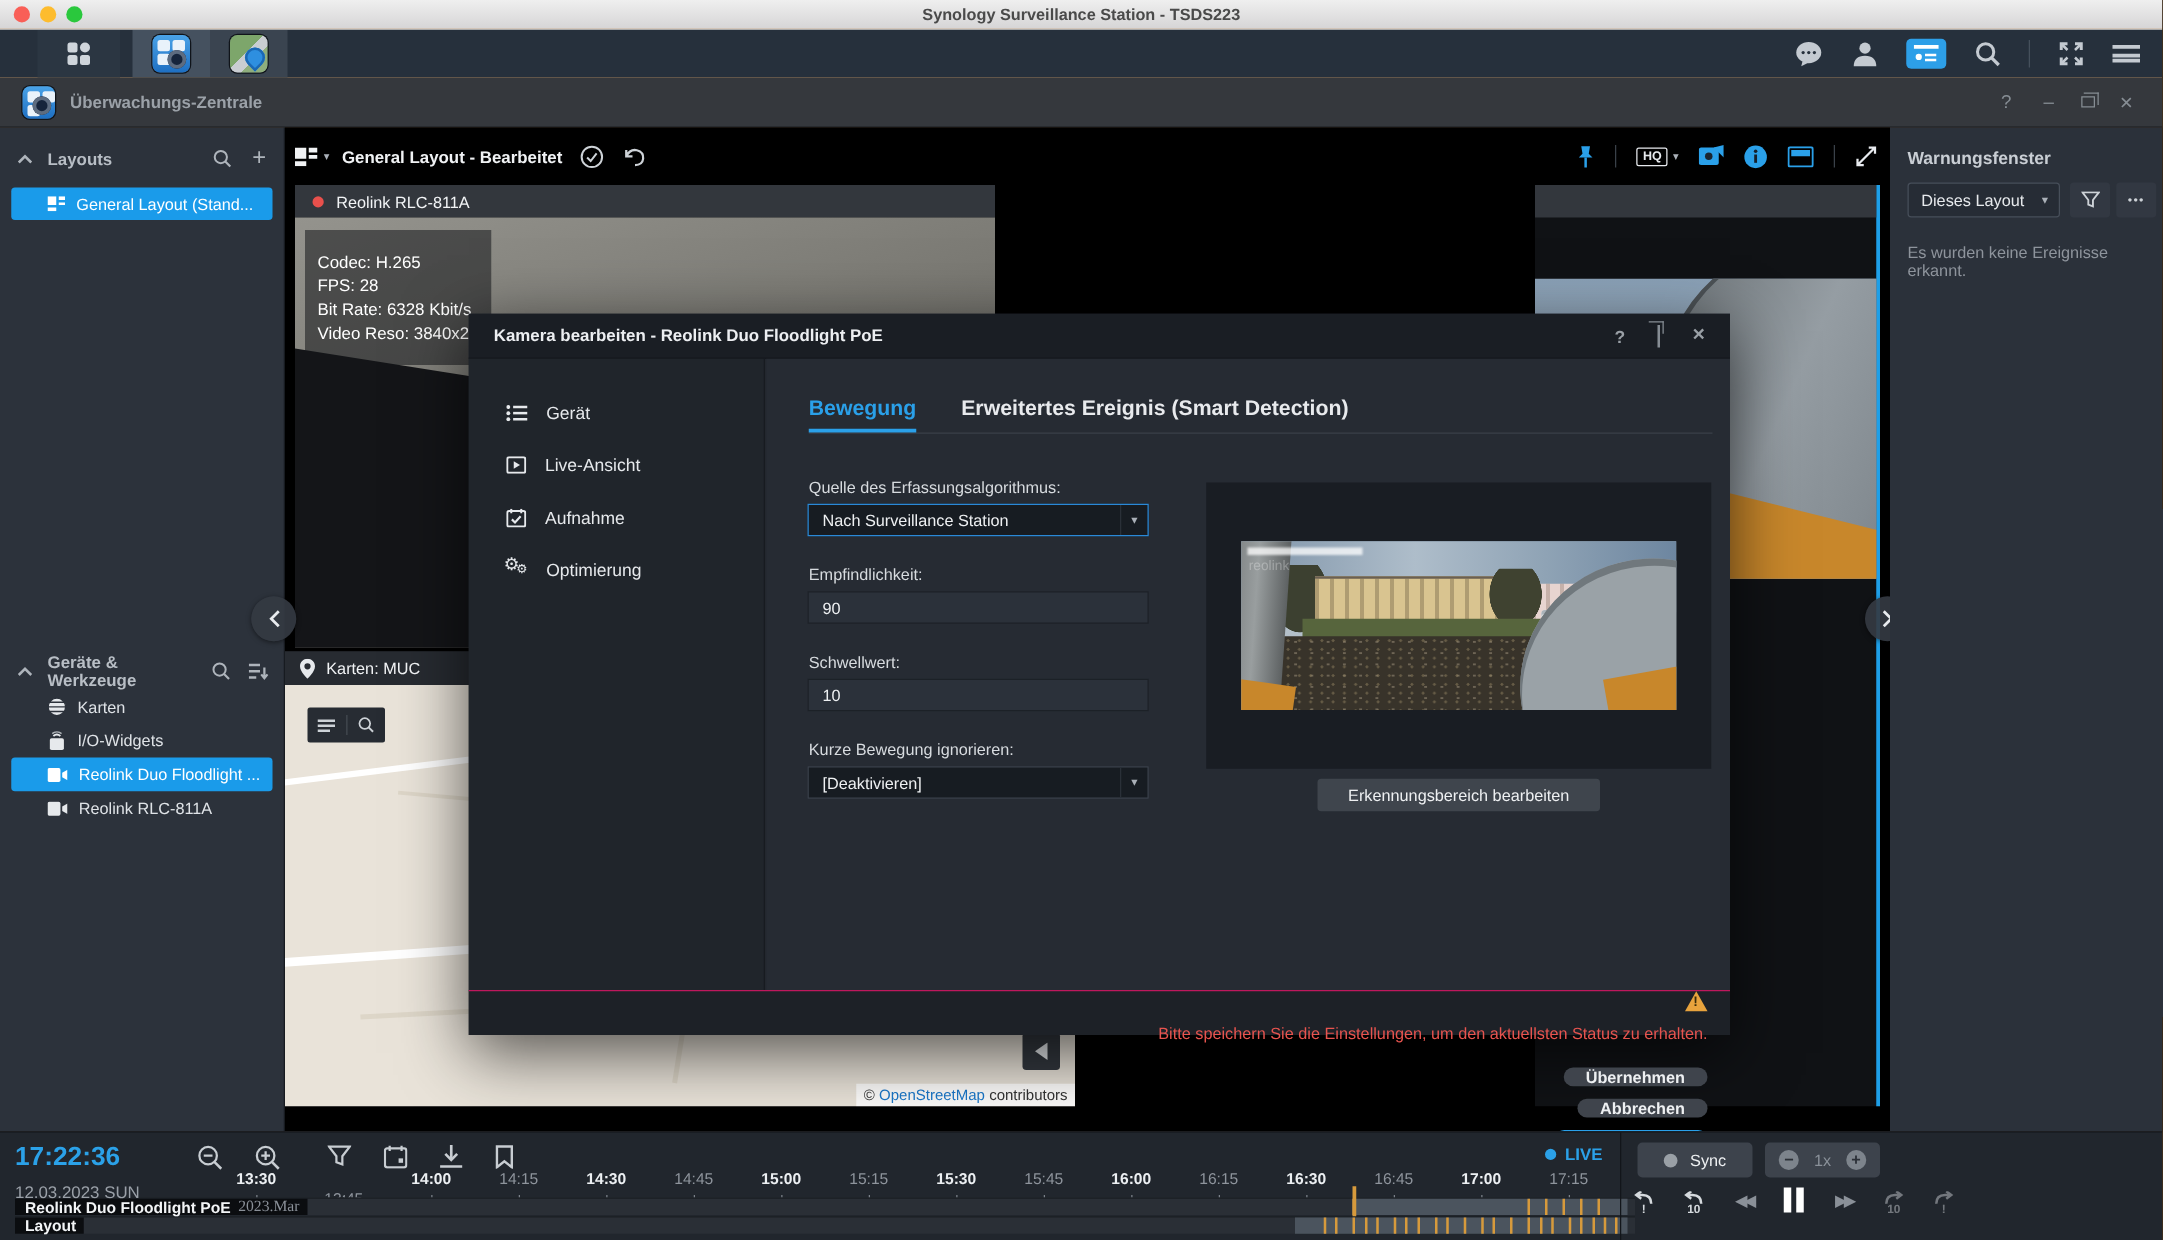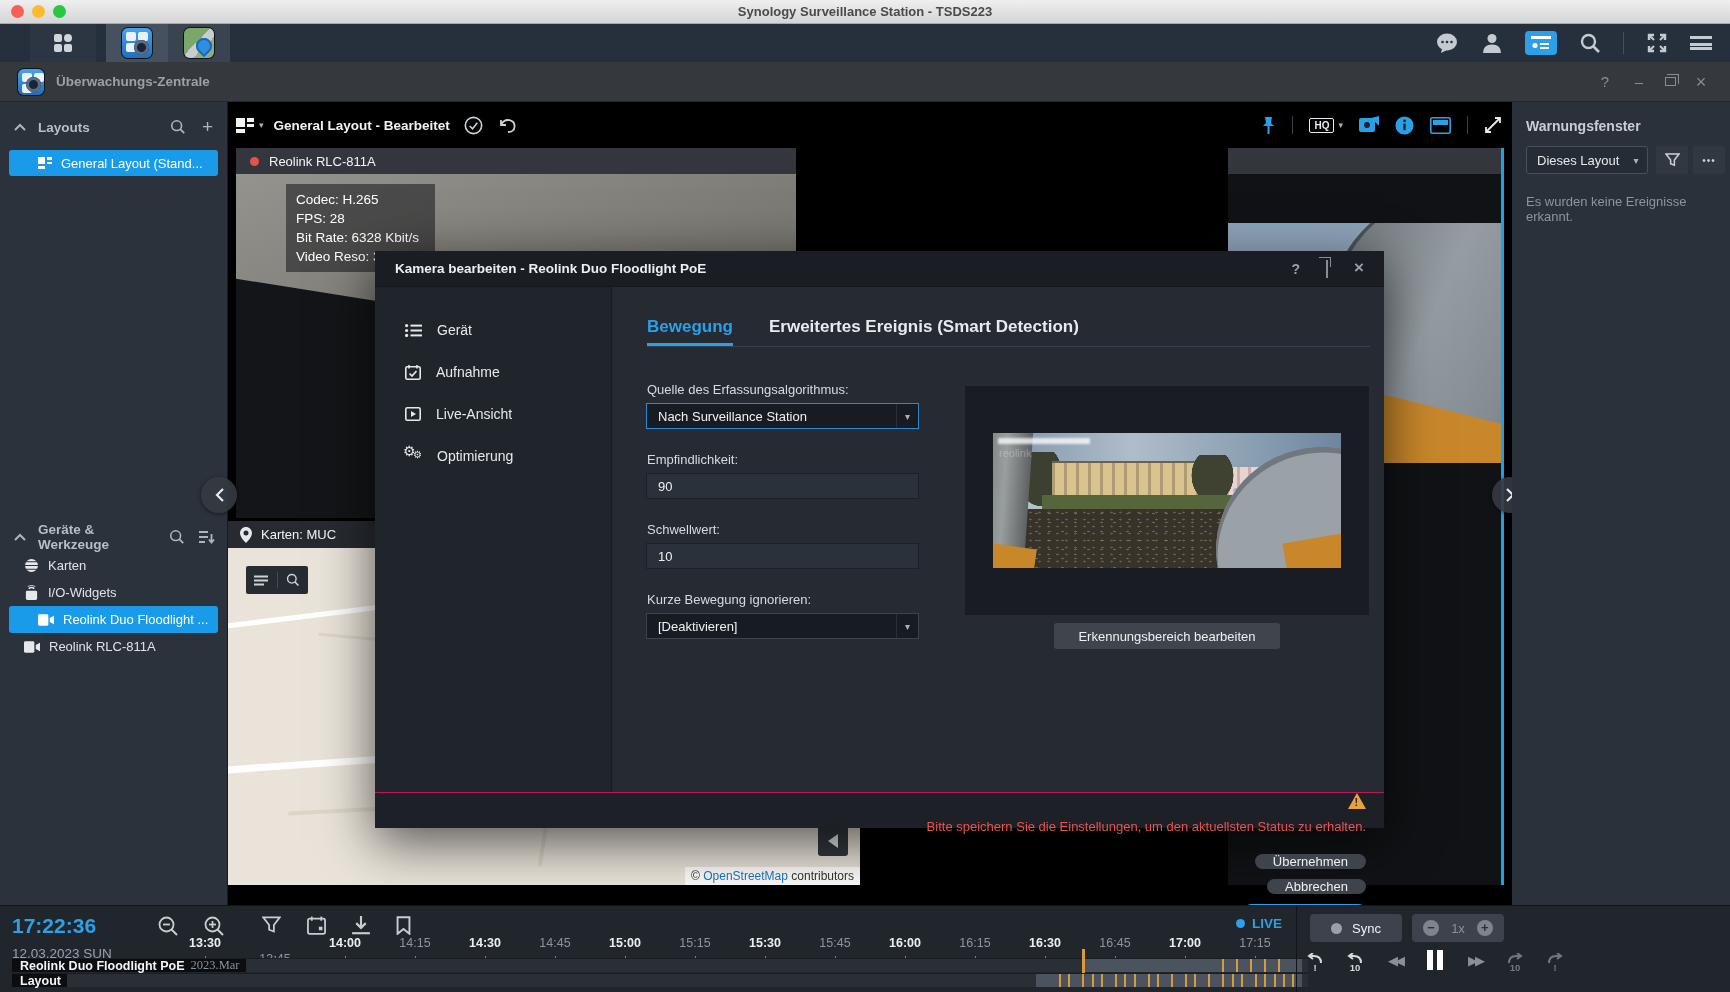--- a/index.html
+++ b/index.html
@@ -43,42 +43,42 @@
   .winctl { top:11px; width:18px; height:18px; color:#868d94; font-size:15px; text-align:center; line-height:18px; }
   .box-restore { width:11px; height:9px; border:1.5px solid #868d94; position:relative; margin:4px auto; }
   .box-restore:before { content:""; position:absolute; right:-4px; top:-4px; width:11px; height:9px; border:1.5px solid #868d94; border-left:none; border-bottom:none; }
 
   
   #appbody { left:0; top:102px; width:1730px; height:803px; background:#000; }
 
   
   #sidebar { left:0; top:0; width:228px; height:803px; background:#2c323b; border-right:1px solid #171b20; }
   .sect-head { display:flex; align-items:center; height:30px; color:#b8bec5; font-size:13.5px; font-weight:bold; }
-  .tree-item { display:flex; align-items:center; height:27px; color:#dfe3e7; font-size:13px; gap:9px; padding-left:24px; }
+  .tree-item { display:flex; align-items:center; height:27px; color:#dfe3e7; font-size:13px; gap:9px; padding-left:38px; }
   .tree-item.sel { background:#1a9bea; border-radius:3px; margin:0 9px; padding-left:29px; color:#fff; }
   #alerts-panel { left:1512px; top:0; width:218px; height:803px; background:#2b313a; }
 
   
   #canvas { left:228px; top:0; width:1284px; height:803px; background:#000; }
   #layout-header { left:8px; top:6px; right:10px; height:34px; display:flex; align-items:center; color:#e7eaee; }
   #layout-title { font-size:13.5px; font-weight:bold; margin-left:10px; color:#f0f2f4; }
   .lh-right { margin-left:auto; display:flex; align-items:center; gap:16px; }
   .hq-chip { border:1.5px solid #e7eaee; border-radius:2px; font-size:10px; font-weight:bold; padding:1px 4px; color:#e7eaee; }
   .vsep { width:1px; height:18px; background:#3a4149; }
 
   
   #tile1 { left:8px; top:46px; width:560px; height:370px; background:#101215; }
   #tile1-head { height:26px; background:#33373d; display:flex; align-items:center; gap:10px; padding-left:14px; }
   .rec-dot { width:9px; height:9px; border-radius:50%; background:#e8504c; }
   .tile-name { color:#f2f4f6; font-size:13px; }
   #tile1-img { position:absolute; left:0; top:26px; right:0; bottom:0; overflow:hidden;
     background:linear-gradient(160deg,#94938d,#7a7973 45%,#5f5e58); }
   #tile1-img .dkband { position:absolute; left:-30px; bottom:-40px; width:55%; height:75%; background:#141518; transform:rotate(9deg); }
   #tile1-img .blob { position:absolute; left:52%; top:30%; width:50px; height:34px; background:#24262a; border-radius:40%; }
-  #tile1-info { position:absolute; left:8px; top:36px; background:rgba(20,22,26,.55); padding:6px 10px; color:#fff; font-size:13.5px; line-height:19px;margin-left:42px; }
+  #tile1-info { position:absolute; left:8px; top:36px; background:rgba(20,22,26,.55); padding:16px 10px; color:#fff; font-size:13.5px; line-height:19px; }
 
   
   #maptile { left:0px; top:419px; width:632px; height:364px; background:#0d0f12; }
   #maptile-head { height:27px; background:#272b31; display:flex; align-items:center; gap:9px; padding-left:12px; }
   #map-body { position:absolute; left:0; top:27px; right:0; bottom:0; background:#e9e3d9; overflow:hidden; }
   .road { position:absolute; background:#fff; }
   .road2 { position:absolute; background:#ddd6c8; }
   #map-toolbar { position:absolute; left:18px; top:18px; height:28px; background:#272c33; border-radius:2px; display:flex; align-items:center; padding:0 8px; gap:8px; }
   .map-tb-sep { width:1px; height:16px; background:#454b53; }
   .map-ctl { position:absolute; right:12px; width:30px; height:30px; background:#33383f; border-radius:3px; display:flex; align-items:center; justify-content:center; }
@@ -130,21 +130,21 @@
   .pv-frameR { position:absolute; right:-24%; bottom:-60%; width:60%; height:150%; background:#9aa2a7; border-radius:50% 50% 0 0; transform:rotate(-14deg); box-shadow:inset 0 6px 0 #70787d; }
   .pv-orangeR { position:absolute; right:-2%; bottom:-4%; width:18%; height:26%; background:#c8872b; transform:rotate(-10deg); }
   .pv-orangeL { position:absolute; left:-2%; bottom:-6%; width:14%; height:22%; background:#c8872b; transform:rotate(8deg); }
   .pv-ts { position:absolute; left:5px; top:5px; width:92px; height:6px; background:rgba(255,255,255,.75); filter:blur(1px); }
   .pv-wm { position:absolute; left:6px; top:14px; color:rgba(255,255,255,.28); font-size:11px; }
   #edit-area-btn { position:absolute; left:441px; top:336px; width:226px; height:26px; background:#3f454d; border-radius:3px; color:#eef0f2; font-size:13px; display:flex; align-items:center; justify-content:center; }
   #dlg-footer { position:absolute; left:0; bottom:0; width:100%; height:36px; background:#1d2127; border-top:1px solid #be185d; display:flex; align-items:flex-end; padding:0 18px; gap:10px;flex-direction:column; }
   #dlg-warning { color:#e8544f; font-size:13px; margin-left:6px; }
   .warn-tri { width:0; height:0; border-left:9px solid transparent; border-right:9px solid transparent; border-bottom:16px solid #e8a33d; position:relative; }
   .warn-tri:after { content:"!"; position:absolute; left:-2.5px; top:3px; color:#3a2c08; font-size:11px; font-weight:bold; }
-  .dlg-btn { height:26px; border-radius:13px; display:flex; align-items:center; justify-content:center; color:#eef0f2; font-size:13px; background:#3f444c; padding:0 18px; }
+  .dlg-btn { height:26px; border-radius:13px; display:flex; align-items:center; justify-content:center; color:#eef0f2; font-size:13px; background:#3f444c; padding:0 18px;font-weight:bold; }
   .dlg-btn.primary { background:#2aa0e9; width:122px; color:#fff; }
   #dlg-footer .spacer { flex:1; }
 
   
   #alerts-title { left:14px; top:16px; color:#c9ced4; font-size:14px; font-weight:bold; }
   #alerts-select { left:14px; top:44px; width:122px; height:28px; background:#262c35; border:1px solid #474f5a; border-radius:3px; display:flex; align-items:center; color:#e6e9ec; font-size:13px; padding-left:10px; }
   .alerts-btn { top:44px; width:32px; height:28px; background:#323842; border-radius:3px; display:flex; align-items:center; justify-content:center; color:#cdd2d7; }
   #alerts-empty { left:14px; top:92px; color:#8e949c; font-size:13px; }
 
   
@@ -510,34 +510,34 @@
               <circle cx="1.6" cy="1.6" r="1.6" fill="#e6e9ec"></circle>
               <circle cx="1.6" cy="6.5" r="1.6" fill="#e6e9ec"></circle>
               <circle cx="1.6" cy="11.4" r="1.6" fill="#e6e9ec"></circle>
               <rect x="5.5" y="0.6" width="11.5" height="2" fill="#e6e9ec"></rect>
               <rect x="5.5" y="5.5" width="11.5" height="2" fill="#e6e9ec"></rect>
               <rect x="5.5" y="10.4" width="11.5" height="2" fill="#e6e9ec"></rect>
             </svg>
           <span>Gerät</span>
         </div>
         <div class="dlg-nav-item">
+          <svg width="16" height="14" viewBox="0 0 16 14">
+              <rect x="0.8" y="0.8" width="14.4" height="12.4" rx="1.5" fill="none" stroke="#e6e9ec" stroke-width="1.6"></rect>
+              <path d="M6 4 L11 7 L6 10 Z" fill="#e6e9ec"></path>
+            </svg>
+          <span>Live-Ansicht</span>
+        </div>
+        <div class="dlg-nav-item">
           <svg width="16" height="15" viewBox="0 0 16 15">
               <rect x="0.8" y="1.8" width="14.4" height="12.4" rx="1.5" fill="none" stroke="#e6e9ec" stroke-width="1.6"></rect>
               <line x1="4" y1="0" x2="4" y2="3.5" stroke="#e6e9ec" stroke-width="1.6"></line>
               <line x1="12" y1="0" x2="12" y2="3.5" stroke="#e6e9ec" stroke-width="1.6"></line>
               <path d="M4.5 8.5 L7 11 L11.5 6" stroke="#e6e9ec" stroke-width="1.7" fill="none"></path>
             </svg>
           <span>Aufnahme</span>
-        </div>
-        <div class="dlg-nav-item">
-          <svg width="16" height="14" viewBox="0 0 16 14">
-              <rect x="0.8" y="0.8" width="14.4" height="12.4" rx="1.5" fill="none" stroke="#e6e9ec" stroke-width="1.6"></rect>
-              <path d="M6 4 L11 7 L6 10 Z" fill="#e6e9ec"></path>
-            </svg>
-          <span>Live-Ansicht</span>
         </div>
         <div class="dlg-nav-item">
           <span style="position:relative;width:17px;height:15px;">
             <span style="position:absolute;left:-2px;top:-6px;color:#e6e9ec;font-size:14px;">⚙</span>
             <span style="position:absolute;left:8px;top:0px;color:#e6e9ec;font-size:10px;">⚙</span>
           </span>
           <span>Optimierung</span>
         </div>
       </div>
       <div id="dlg-content">

